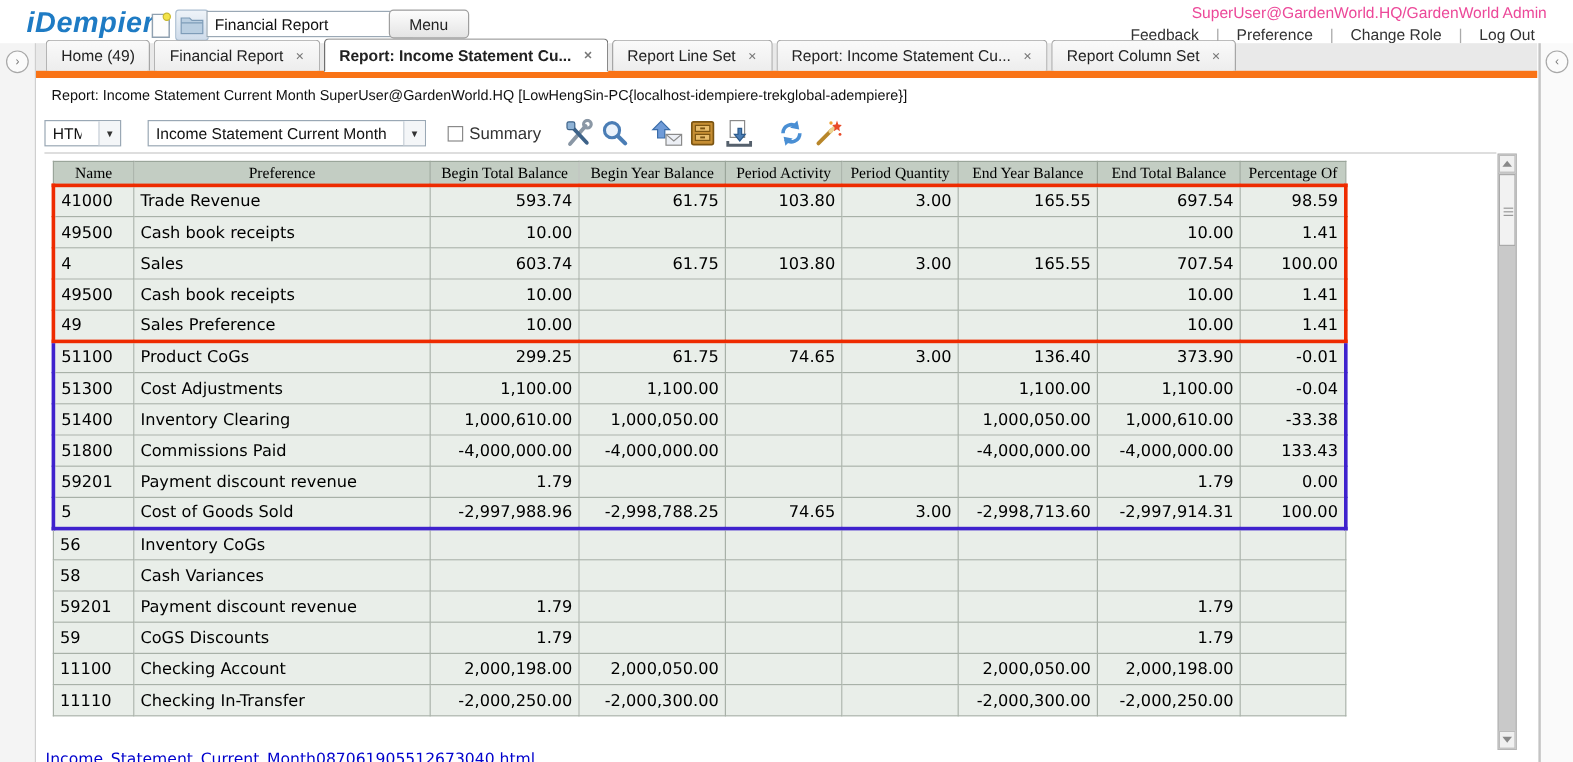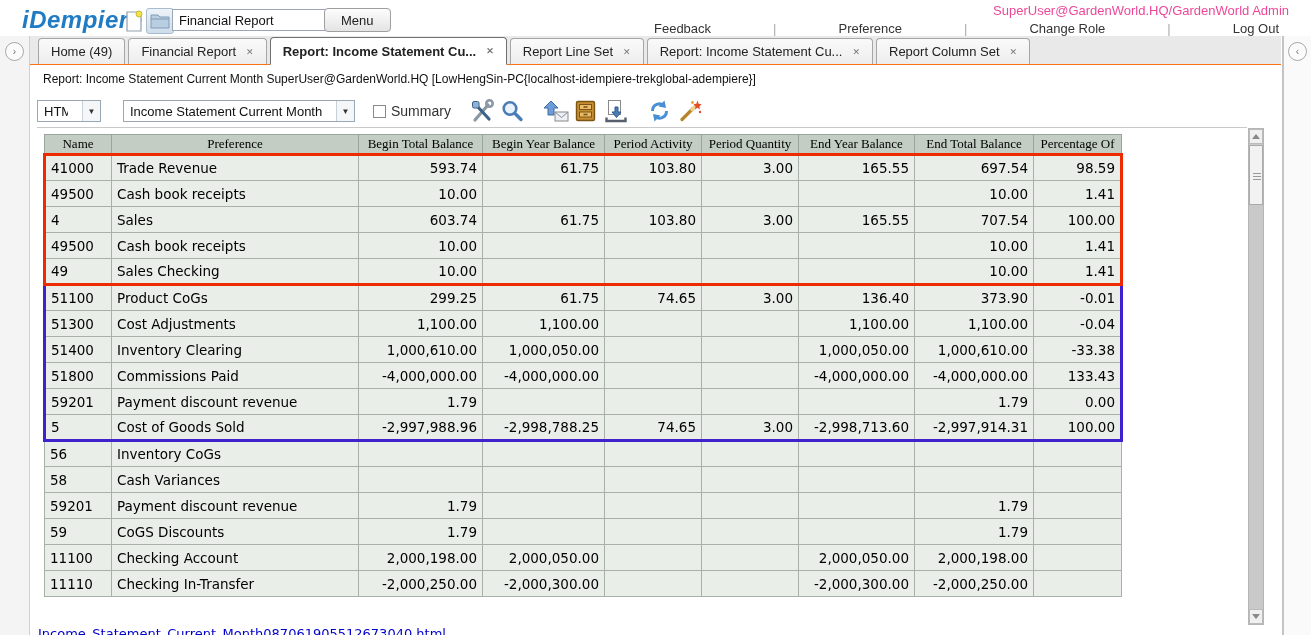--- a/index.html
+++ b/index.html
@@ -15,27 +15,27 @@
   .hdr-icon-btn.raised { background:linear-gradient(#eef3f8,#cfdceb); border:1px solid #a8bcd0; }
   .combo { position:absolute; display:flex; align-items:center; background:#fff; border:1px solid #9aa8b5;
            height:22px; font-size:13px; color:#111; }
   .combo .combo-text { flex:1; padding:0 6px; white-space:nowrap; overflow:hidden; }
   .combo .combo-arrow { width:18px; text-align:center; font-size:8px; color:#333; border-left:1px solid #c8d0d8;
                         height:100%; display:flex; align-items:center; justify-content:center; background:#f4f6f8; }
   .workspace-combo { left:172px; top:9px; width:172px; }
   .menu-btn { position:absolute; left:324px; top:8px; height:24px; padding:0 16px; font-size:13px; color:#222;
               background:linear-gradient(#fdfdfd,#e4e4e4); border:1px solid #9f9f9f; border-radius:4px; }
   .user-info { position:absolute; right:22px; top:3px; font-size:13px; color:#ec4899; }
-  .user-links { position:absolute; right:18px; top:21px; font-size:13px; color:#333; display:flex;gap:48px; }
+  .user-links { position:absolute; right:18px; top:21px; font-size:13px; color:#333; display:flex; }
   .user-links .ulink { padding:0 14px; cursor:pointer; }
   .user-links .sep { color:#aaa; }
 
   
   .tab-bar { position:absolute; left:30px; top:36px; width:1251px; height:29px; background:#e9e9e9;
-             border-bottom:1px solid #f97316; display:flex; align-items:flex-end; padding-left:8px; }
+             border-bottom:6px solid #f97316; display:flex; align-items:flex-end; padding-left:8px; }
   .tab { display:inline-flex; align-items:center; height:26px; padding:0 12px; margin-right:3px;
          background:linear-gradient(#fafafa,#ededed); border:1px solid #a6a6a6; border-bottom:none;
          border-radius:4px 4px 0 0; font-size:13px; color:#222; white-space:nowrap; position:relative; }
   .tab.active { background:#fff; font-weight:bold; border-color:#6f6f6f; height:28px; margin-bottom:-1px;
                 border-bottom:1px solid #fff; z-index:2; }
   .tab-close { margin-left:10px; font-size:9px; color:#777; cursor:pointer; }
 
   
   .west-strip { position:absolute; left:0; top:36px; width:30px; height:599px; background:#f4f4f4;
                 border-right:1px solid #cfcfcf; }
@@ -305,21 +305,21 @@
         <td class="num">10.00</td>
         <td class="num"></td>
         <td class="num"></td>
         <td class="num"></td>
         <td class="num"></td>
         <td class="num">10.00</td>
         <td class="num">1.41</td>
       </tr>
       <tr>
         <td class="left">49</td>
-        <td class="left">Sales Checking</td>
+        <td class="left">Sales Preference</td>
         <td class="num">10.00</td>
         <td class="num"></td>
         <td class="num"></td>
         <td class="num"></td>
         <td class="num"></td>
         <td class="num">10.00</td>
         <td class="num">1.41</td>
       </tr>
     </tbody>
     <tbody class="group-blue">

